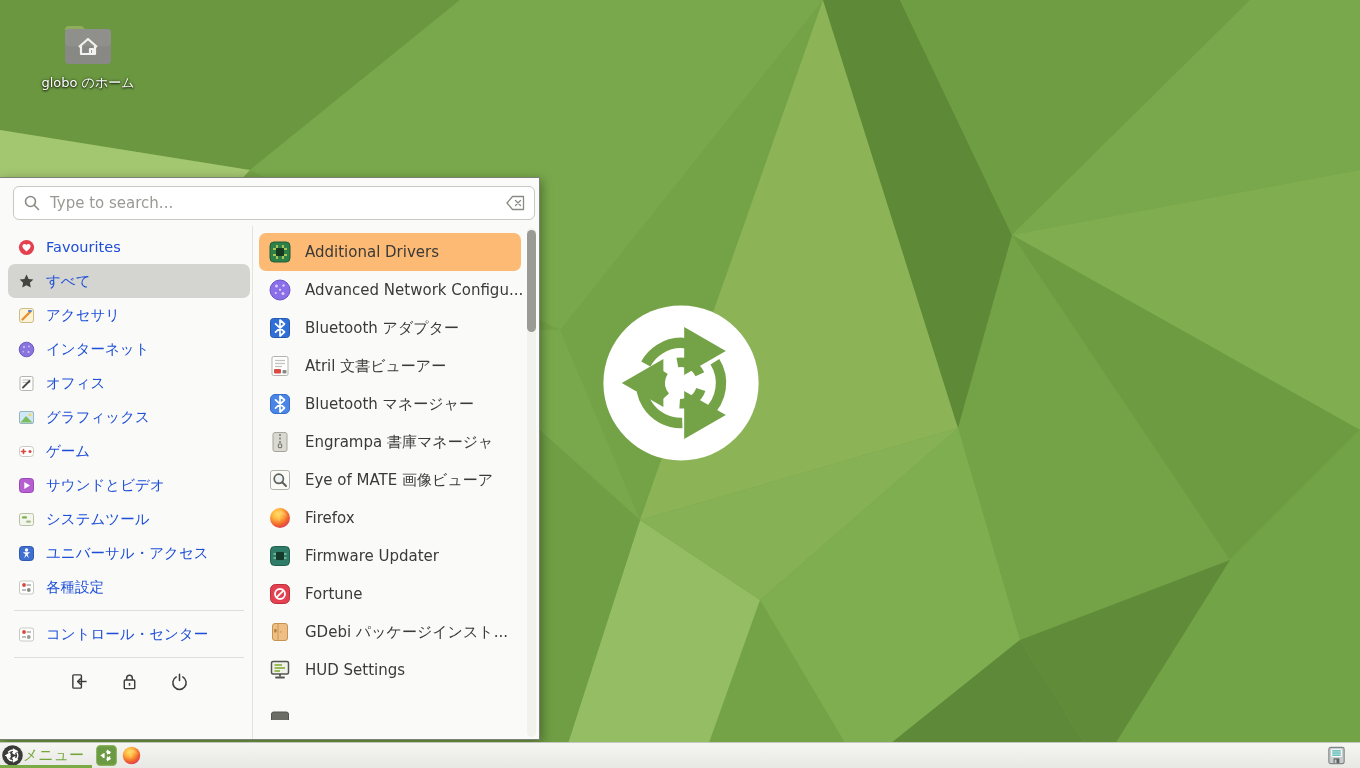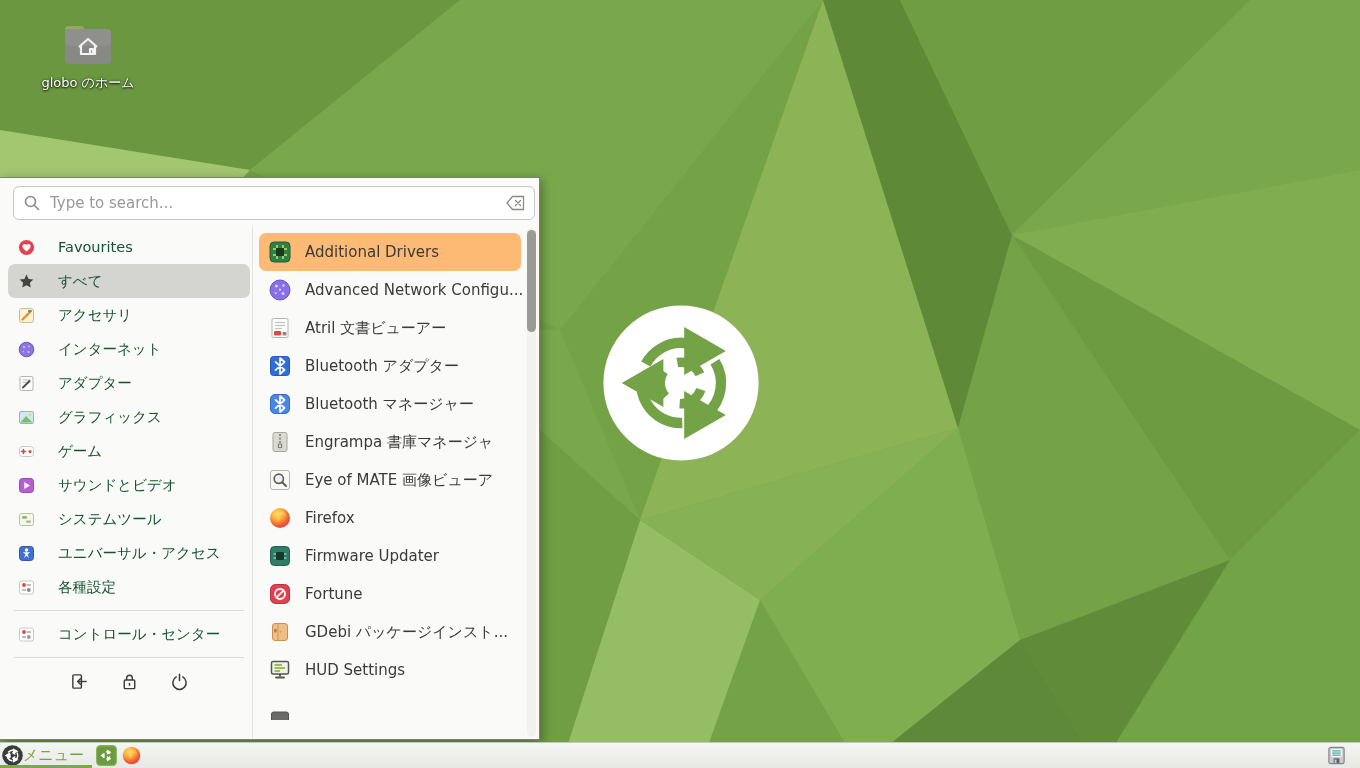--- a/index.html
+++ b/index.html
@@ -15,21 +15,21 @@
   
   .menu-panel{position:absolute;left:0;top:177px;width:540px;height:563px;background:#fafaf8;border:1px solid rgba(20,30,10,.55);border-left:none;box-sizing:border-box;z-index:5;box-shadow:2px 3px 10px rgba(0,0,0,.35);display:flex;flex-direction:column;}
   .search-row{padding:8px 4px 6px 13px;}
   .search-box{position:relative;height:32px;background:#fff;border:1px solid #c8c8c2;border-radius:6px;display:flex;align-items:center;}
   .search-box .mag{position:absolute;left:9px;top:7px;width:18px;height:18px;}
   .search-box input{border:none;outline:none;background:transparent;flex:1;margin-left:34px;margin-right:34px;font-size:15px;color:#3c3c3a;font-family:inherit;}
   .search-box input::placeholder{color:#9a9a94;}
   .search-box .clear{position:absolute;right:8px;top:7px;width:20px;height:18px;cursor:pointer;}
   .menu-body{flex:1;display:flex;min-height:0;position:relative;}
   .sidebar{width:252px;padding:4px 2px 0 8px;box-sizing:border-box;}
-  .cat-row{display:flex;align-items:center;height:34px;gap:23px;padding:0 10px;border-radius:7px;font-size:14.5px;color:#14532d;cursor:pointer;}
+  .cat-row{display:flex;align-items:center;height:34px;gap:11px;padding:0 10px;border-radius:7px;font-size:14.5px;color:#1d4ed8;cursor:pointer;}
   .cat-row.selected{background:#d4d4d1;}
   .cat-row .icon{width:17px;height:17px;flex:0 0 17px;display:inline-flex;}
   .cat-row .icon svg{width:100%;height:100%;}
   .sep{height:1px;background:#dededa;margin:6px 6px;}
   .session-row{display:flex;justify-content:center;gap:24px;margin-top:10px;}
   .session-btn{width:26px;height:26px;display:inline-flex;align-items:center;justify-content:center;cursor:pointer;border-radius:5px;}
   .session-btn svg{width:19px;height:19px;}
   .apps{flex:1;border-left:1px solid #e3e3df;padding:7px 18px 0 6px;box-sizing:border-box;overflow:hidden;}
   .app-row{display:flex;align-items:center;height:38px;gap:13px;padding:0 9px;border-radius:7px;font-size:15px;color:#3a3a38;cursor:pointer;white-space:nowrap;}
   .app-row.hl{background:#fdba74;}
@@ -160,21 +160,21 @@
           </div>
           <div class="cat-row">
             <span class="icon">
               <svg viewBox="0 0 17 17">
                 <rect x="2" y="1.5" width="13" height="14" rx="1.5" fill="#fff" stroke="#b5b5ae"></rect>
                 <line x1="4.5" y1="5" x2="12.5" y2="5" stroke="#c2c2bc" stroke-width="1.1"></line>
                 <line x1="4.5" y1="7.5" x2="12.5" y2="7.5" stroke="#c2c2bc" stroke-width="1.1"></line>
                 <line x1="5" y1="12.5" x2="11.5" y2="6" stroke="#4a4a46" stroke-width="1.8" stroke-linecap="round"></line>
               </svg>
             </span>
-            <span>アダプター</span>
+            <span>オフィス</span>
           </div>
           <div class="cat-row">
             <span class="icon">
               <svg viewBox="0 0 17 17">
                 <rect x="1.5" y="2.5" width="14" height="12" rx="1.5" fill="#cfe8f7" stroke="#9cb2bd"></rect>
                 <polygon points="2.5,13.5 8,7 14.5,13.5" fill="#7cbd62"></polygon>
                 <circle cx="12" cy="5.8" r="1.5" fill="#f6d65f"></circle>
               </svg>
             </span>
             <span>グラフィックス</span>
@@ -296,38 +296,38 @@
                 <circle cx="15" cy="15.5" r="1.5" fill="#d9d0fa"></circle>
                 <circle cx="7.8" cy="15" r="1.1" fill="#d9d0fa"></circle>
                 <circle cx="12" cy="11.8" r="1" fill="#efeafd"></circle>
               </svg>
             </span>
             <span>Advanced Network Configu...</span>
           </div>
           <div class="app-row">
             <span class="icon">
               <svg viewBox="0 0 24 24">
+                <rect x="2.5" y="2.5" width="19" height="19" rx="3" fill="#2f6fd8" stroke="#2558af"></rect>
+                <path d="M7.5 7.8 L16.5 16 L12 20 V4 L16.5 8 L7.5 16.2" fill="none" stroke="#fff" stroke-width="1.7" stroke-linejoin="round" stroke-linecap="round"></path>
+              </svg>
+            </span>
+            <span>Bluetooth アダプター</span>
+          </div>
+          <div class="app-row">
+            <span class="icon">
+              <svg viewBox="0 0 24 24">
                 <rect x="4" y="2.5" width="16" height="19" rx="1.5" fill="#fff" stroke="#b3b3ad"></rect>
                 <line x1="7" y1="6.5" x2="17" y2="6.5" stroke="#c3c3bd" stroke-width="1.3"></line>
                 <line x1="7" y1="9.5" x2="17" y2="9.5" stroke="#c3c3bd" stroke-width="1.3"></line>
                 <line x1="7" y1="12.5" x2="14" y2="12.5" stroke="#c3c3bd" stroke-width="1.3"></line>
                 <rect x="6" y="15" width="7" height="4.5" rx="1" fill="#d94a42"></rect>
                 <rect x="14.5" y="16" width="4" height="3.5" rx="0.8" fill="#8a8a84"></rect>
               </svg>
             </span>
             <span>Atril 文書ビューアー</span>
-          </div>
-          <div class="app-row">
-            <span class="icon">
-              <svg viewBox="0 0 24 24">
-                <rect x="2.5" y="2.5" width="19" height="19" rx="3" fill="#2f6fd8" stroke="#2558af"></rect>
-                <path d="M7.5 7.8 L16.5 16 L12 20 V4 L16.5 8 L7.5 16.2" fill="none" stroke="#fff" stroke-width="1.7" stroke-linejoin="round" stroke-linecap="round"></path>
-              </svg>
-            </span>
-            <span>Bluetooth アダプター</span>
           </div>
           <div class="app-row">
             <span class="icon">
               <svg viewBox="0 0 24 24">
                 <rect x="2.5" y="2.5" width="19" height="19" rx="4.5" fill="#4a86e8" stroke="#376cc4"></rect>
                 <path d="M7.5 7.8 L16.5 16 L12 20 V4 L16.5 8 L7.5 16.2" fill="none" stroke="#fff" stroke-width="1.7" stroke-linejoin="round" stroke-linecap="round"></path>
               </svg>
             </span>
             <span>Bluetooth マネージャー</span>
           </div>

